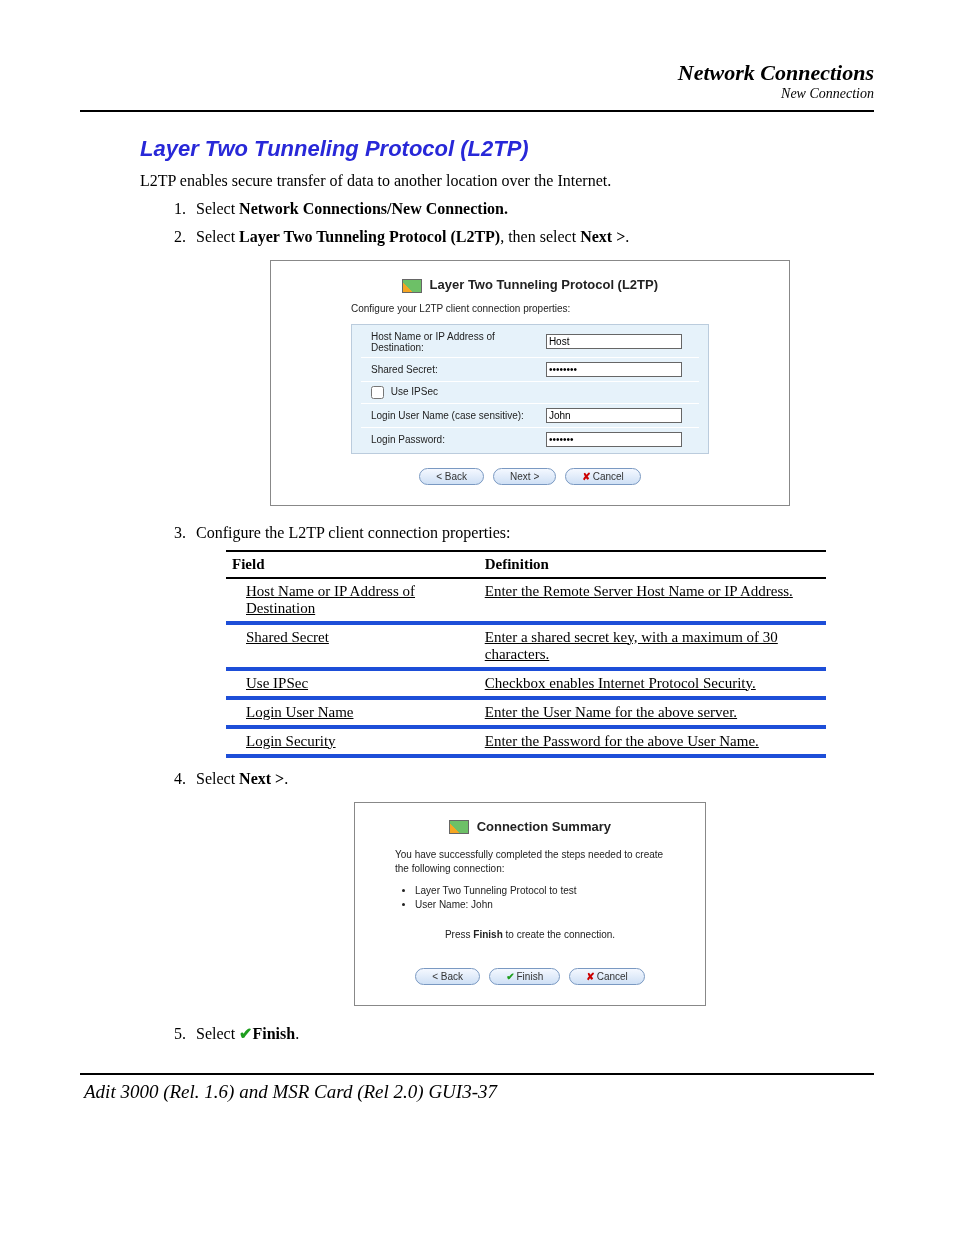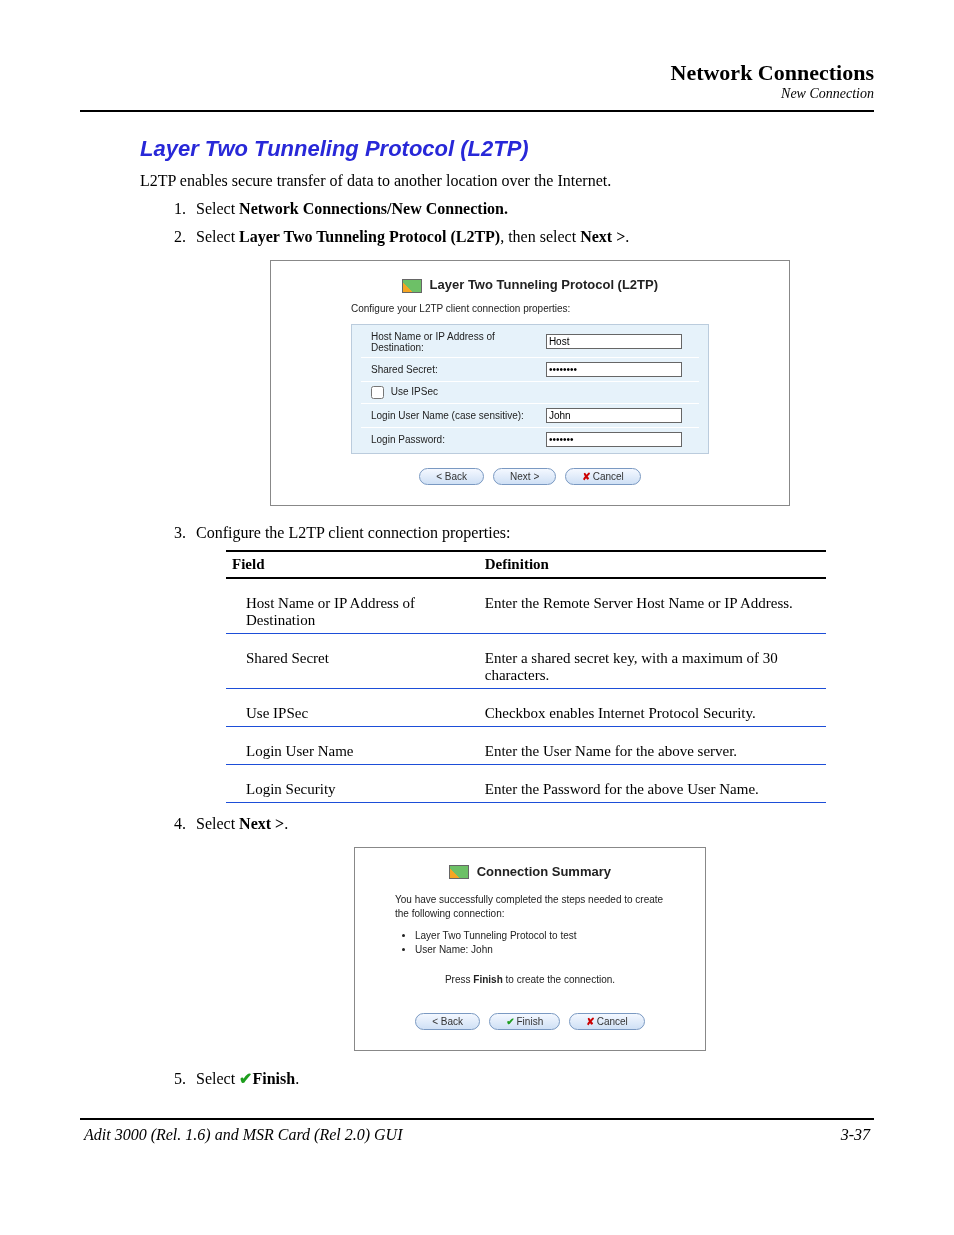--- a/index.html
+++ b/index.html
@@ -12,20 +12,21 @@
     margin: 0 auto;
     padding: 60px 80px 30px 80px;
   }
   .header-block {
     text-align: right;
     margin-bottom: 8px;
   }
   .header-title {
     font-family: "Times New Roman", serif;
     font-weight: bold;
+    font-style: italic;
     font-size: 22px;
   }
   .header-subtitle {
     font-family: "Times New Roman", serif;
     font-style: italic;
     font-size: 14px;
   }
   hr.page-rule {
     border: none;
     border-top: 2px solid #000;
@@ -154,23 +155,24 @@
     font-size: 15px;
   }
   table.def-table th {
     text-align: left;
     border-top: 2px solid #000;
     border-bottom: 2px solid #000;
     padding: 4px 6px;
     font-weight: bold;
   }
   table.def-table td {
-    border-bottom: 1px solid #1d4ed8;
-    padding: 16px 6px 4px 20px;
+    border-bottom: 4px solid #1d4ed8;
+    padding: 4px 6px 4px 20px;
     vertical-align: top;
+    text-decoration: underline;
   }
   table.def-table td.def-col {
     padding-left: 6px;
   }
 
   
   .summary-body {
     padding: 4px 40px 4px 40px;
     font-size: 10px;
     line-height: 1.4;
@@ -184,23 +186,23 @@
     font-size: 10px;
   }
   .summary-center {
     text-align: center;
     margin: 16px 0 8px 0;
     font-size: 10px;
   }
 
   .footer {
     display: flex;
-    justify-content: space-between;
+    justify-content: flex-start;
     font-style: italic;
-    font-size: 16px;
+    font-size: 19px;
     padding: 0 4px;
   }
 </style>
 </head>
 <body>
 
 <div class="header-block">
   <div class="header-title">Network Connections</div>
   <div class="header-subtitle">New Connection</div>
 </div>

